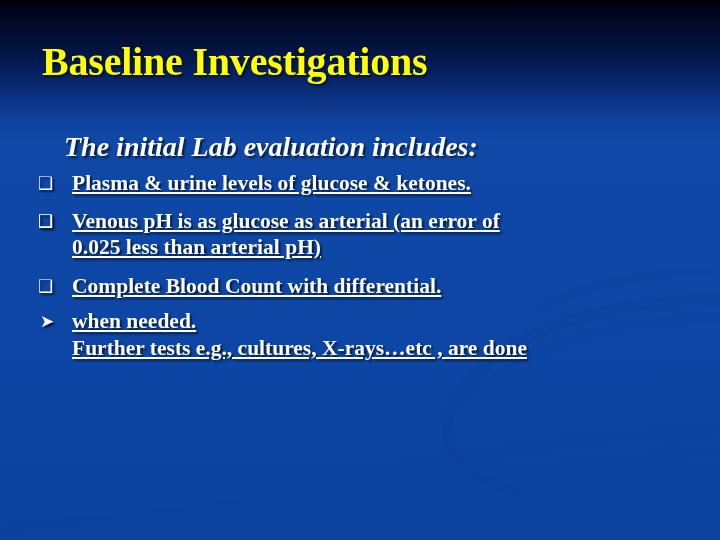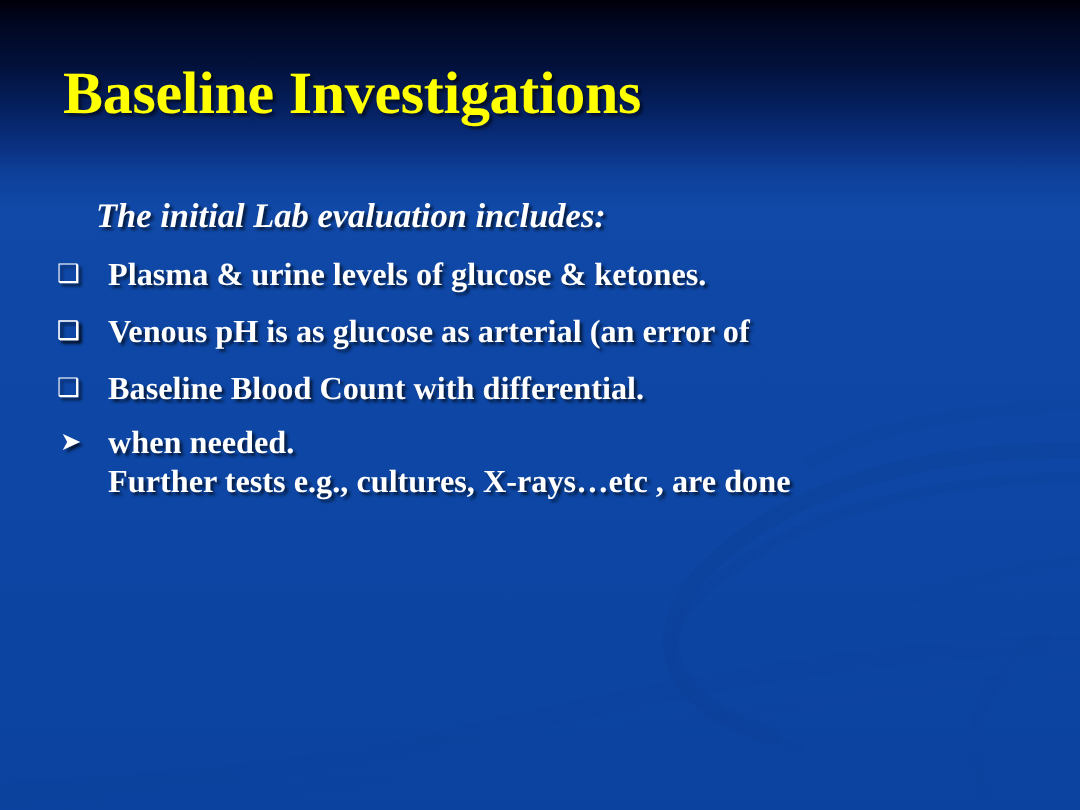--- a/index.html
+++ b/index.html
@@ -54,21 +54,21 @@
     letter-spacing: -0.2px;
     line-height: 1.0;
     text-shadow: 2px 2px 2px rgba(0,0,0,0.55);
     white-space: nowrap;
   }
   
   .subtitle {
     position: absolute;
     left: 64px;
     top: 131px;
-    font-size: 23px;
+    font-size: 28px;
     font-weight: bold;
     font-style: italic;
     color: #ffffff;
     text-shadow: 2px 2px 2px rgba(0,0,0,0.6);
     white-space: nowrap;
     font-family: Liberation Serif, serif;
   }
   .bullets {
     position: absolute;
     left: 38px;
@@ -101,20 +101,21 @@
   .bullet .marker.square {
     font-size: 17px;
   }
   .bullet .marker.arrow {
     font-size: 17px;
     left: 2px;
   }
   .bullet .line {
     display: block;
     white-space: nowrap;
+    text-decoration: underline;
   }
   .bullet .line.cont {
     padding-left: 0;
   }
   .bullet.b1 { margin-bottom: 11px; }
   .bullet.b2 { margin-bottom: 11px; }
   .bullet.b3 { margin-bottom: 12px; }
   .bullet.b4 { margin-bottom: 9px; }
 </style>
 </head>
@@ -155,25 +156,26 @@
         <span class="line">Plasma &amp; urine levels of glucose &amp; ketones.</span>
       </div>
 
       <div class="bullet b2">
         <span class="marker square">❑</span>
       </div>
 
       <div class="bullet b3">
         <span class="marker square">❑</span>
         <span class="line">Venous pH is as glucose as arterial (an error of</span>
+        <span class="line cont">0.025 less than arterial pH)</span>
       </div>
 
       <div class="bullet b4">
         <span class="marker square">❑</span>
-        <span class="line">Baseline Blood Count with differential.</span>
+        <span class="line">Complete Blood Count with differential.</span>
       </div>
 
       <div class="bullet b5">
         <span class="marker arrow">➤</span>
         <span class="line cont">when needed.</span>
         <span class="line">Further tests e.g., cultures, X-rays…etc , are done</span>
       </div>
 
     </div>
   </div>

